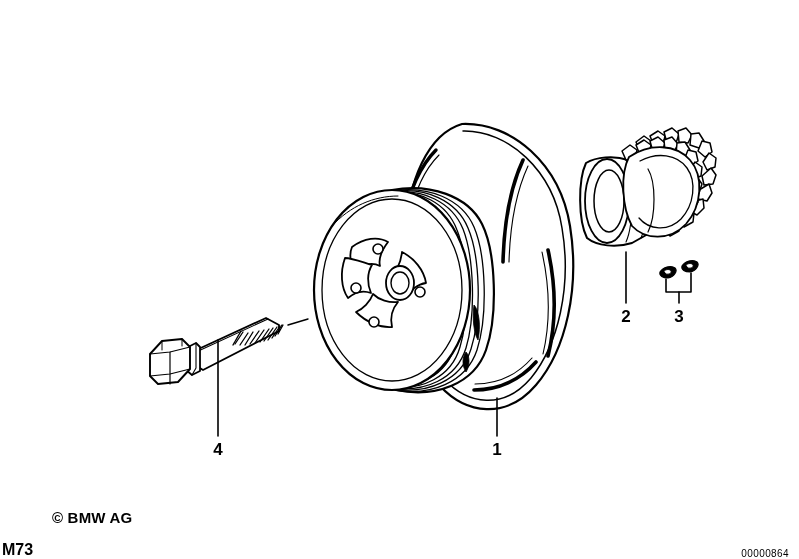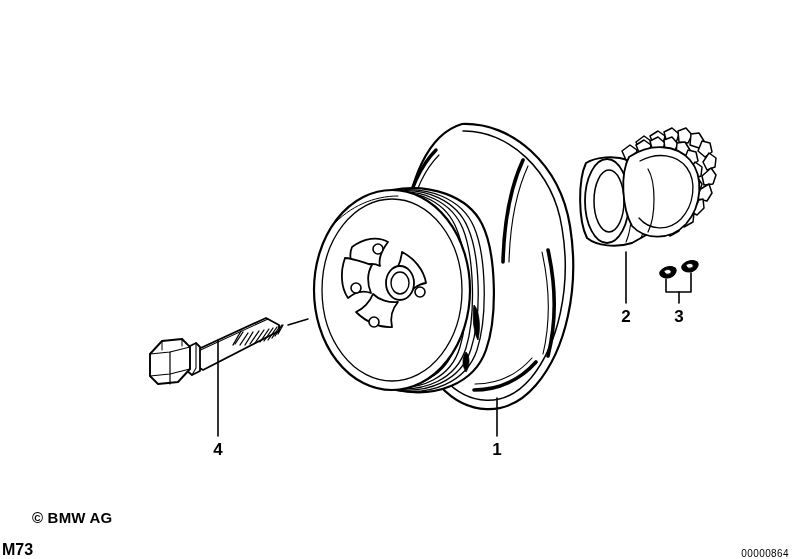--- a/index.html
+++ b/index.html
@@ -52,21 +52,21 @@
     font-weight: bold;
     fill: #000000;
   }
   .footer-text {
     position: absolute;
     font-family: "Liberation Sans", sans-serif;
     color: #000000;
     white-space: nowrap;
   }
   #copyright-line {
-    left: 32px;
+    left: 52px;
     top: 509px;
     font-size: 15px;
     font-weight: bold;
     letter-spacing: 0.2px;
   }
   #model-code {
     left: 2px;
     top: 541px;
     font-size: 16px;
     font-weight: bold;

